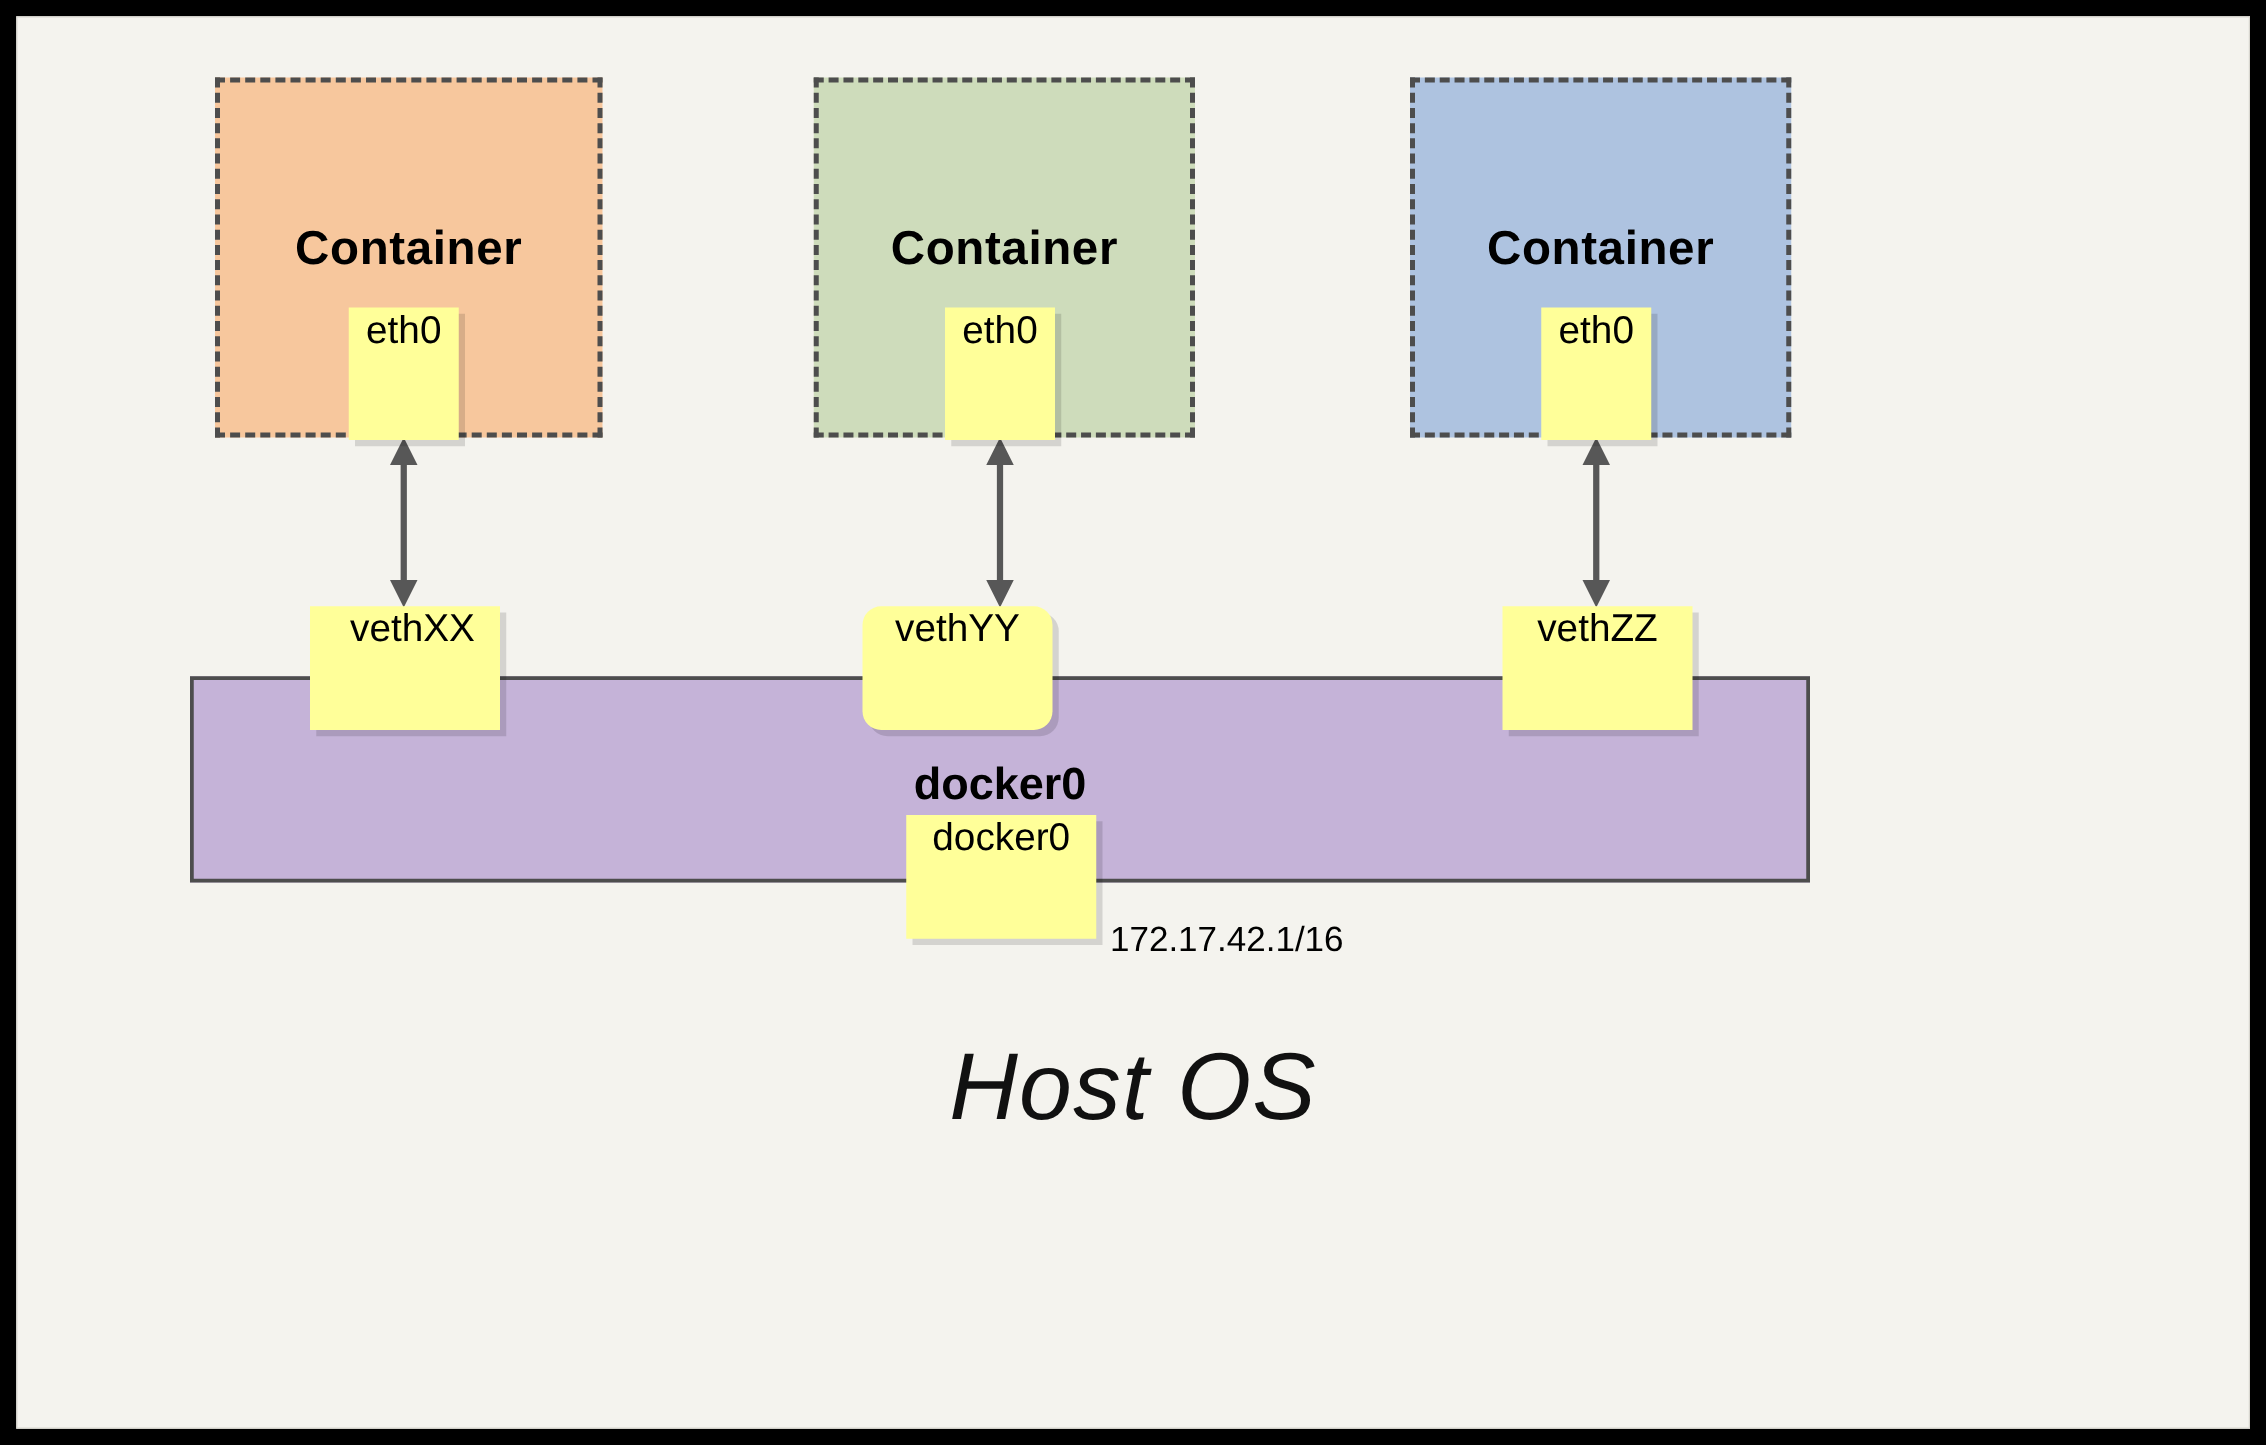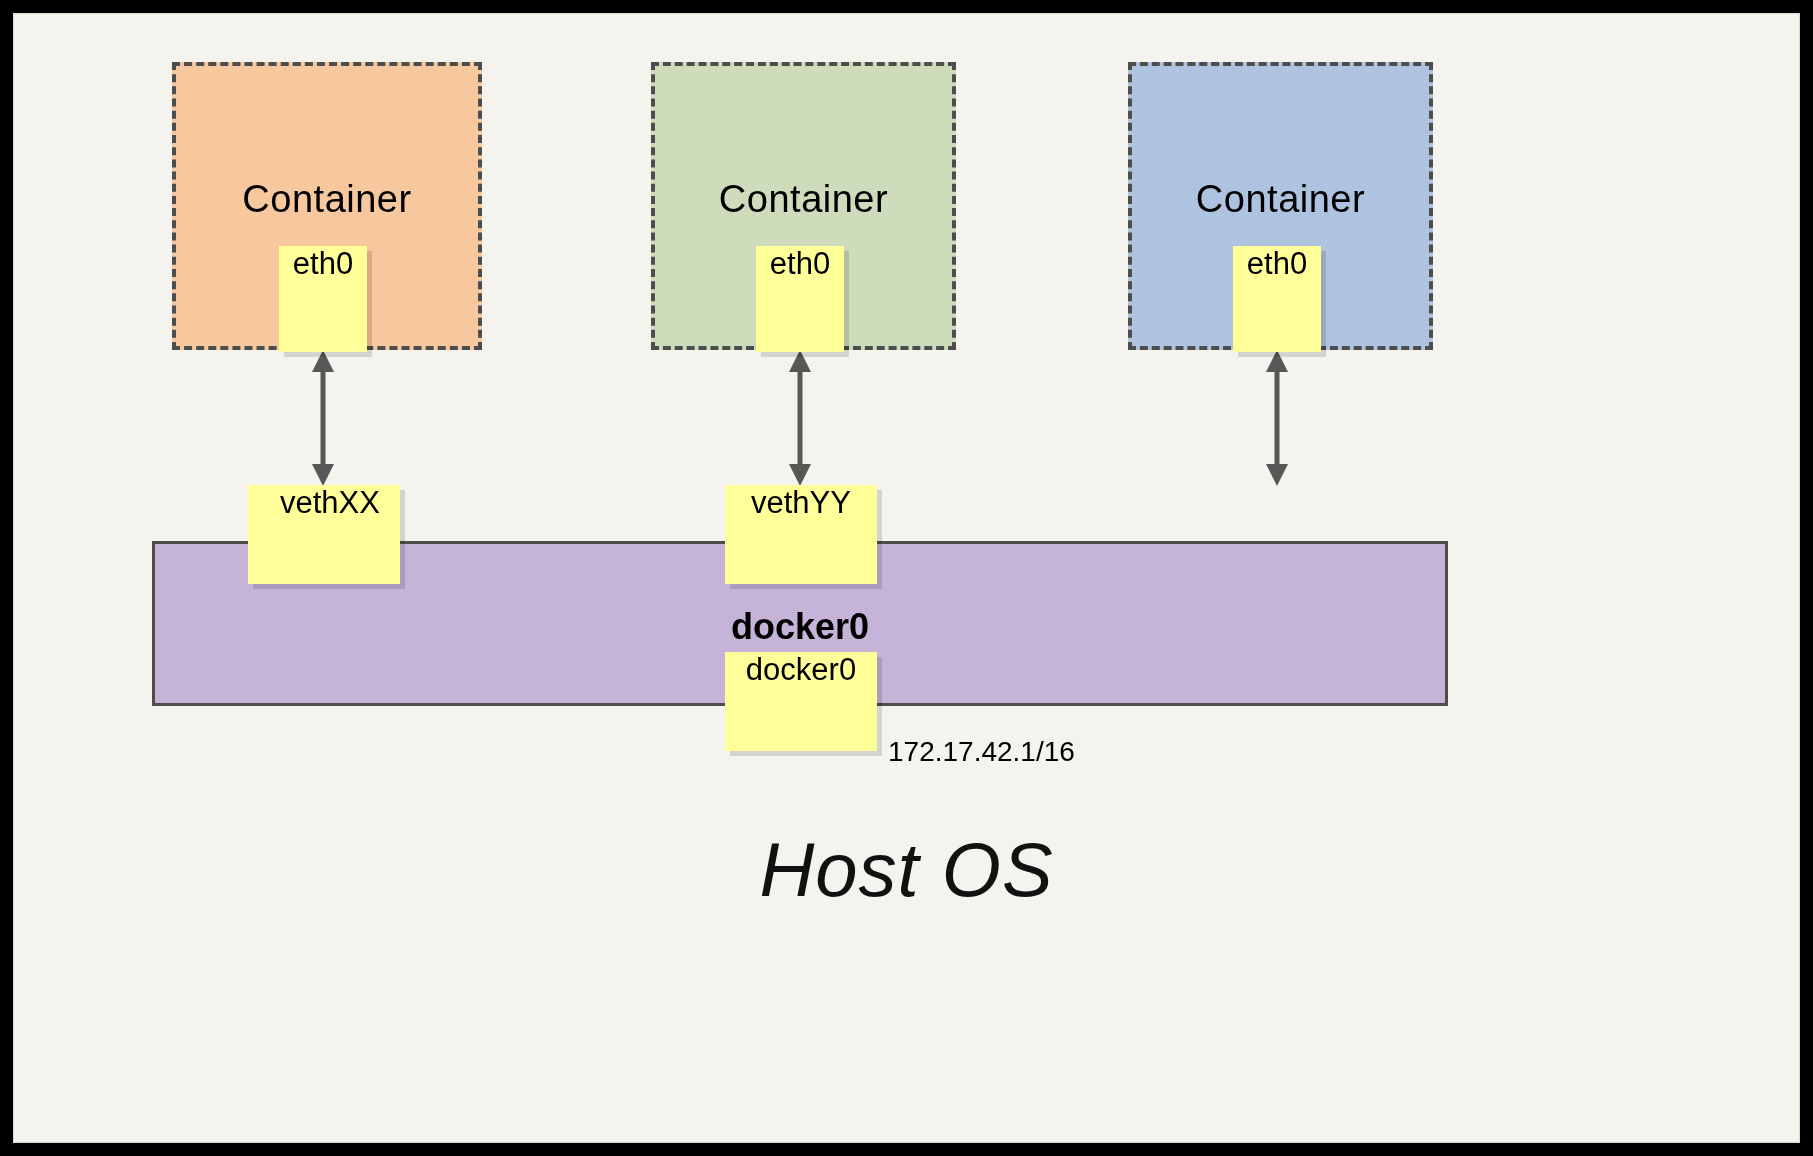--- a/index.html
+++ b/index.html
@@ -42,21 +42,21 @@
     top: 48px;
     height: 288px;
   }
   .container-title {
     position: absolute;
     top: 112px;
     left: 0;
     width: 100%;
     text-align: center;
     font-size: 38px;
-    font-weight: normal;
+    font-weight: bold;
     color: #000000;
     letter-spacing: 0.5px;
   }
 
   
   .note {
     position: absolute;
     background: #ffff99;
     box-shadow: 5px 5px 0 rgba(0,0,0,0.13);
     box-sizing: border-box;
@@ -149,37 +149,40 @@
     <div class="note" style="left:742px; top:232px; width:88px; height:106px;">
       <span>eth0</span>
     </div>
 
     <svg class="arrow" style="left:768px; top:336px;" width="36" height="136" viewBox="0 0 36 136">
       <line x1="18" y1="14" x2="18" y2="122" stroke="#575757" stroke-width="5"></line>
       <polygon points="18,0 29,22 7,22" fill="#575757"></polygon>
       <polygon points="18,136 29,114 7,114" fill="#575757"></polygon>
     </svg>
 
-    <div class="note" style="left:711px; top:471px; width:152px; height:99px;">
+    <div class="note" style="left:676px; top:471px; width:152px; height:99px;border-radius:15px;">
       <span>vethYY</span>
     </div>
 
     <div class="container-box" style="left:1114px; width:305px; background:#aec3e0;">
       <div class="container-title">Container</div>
     </div>
     <div class="note" style="left:1219px; top:232px; width:88px; height:106px;">
       <span>eth0</span>
     </div>
 
     <svg class="arrow" style="left:1245px; top:336px;" width="36" height="136" viewBox="0 0 36 136">
       <line x1="18" y1="14" x2="18" y2="122" stroke="#575757" stroke-width="5"></line>
       <polygon points="18,0 29,22 7,22" fill="#575757"></polygon>
       <polygon points="18,136 29,114 7,114" fill="#575757"></polygon>
     </svg>
 
+    <div class="note" style="left:1188px; top:471px; width:152px; height:99px;">
+      <span>vethZZ</span>
+    </div>
 
     <div id="docker-bar">
       <div id="docker-bar-title">docker0</div>
     </div>
 
     <div class="note" style="left:711px; top:638px; width:152px; height:99px;">
       <span>docker0</span>
     </div>
 
     <div id="docker-ip">172.17.42.1/16</div>

